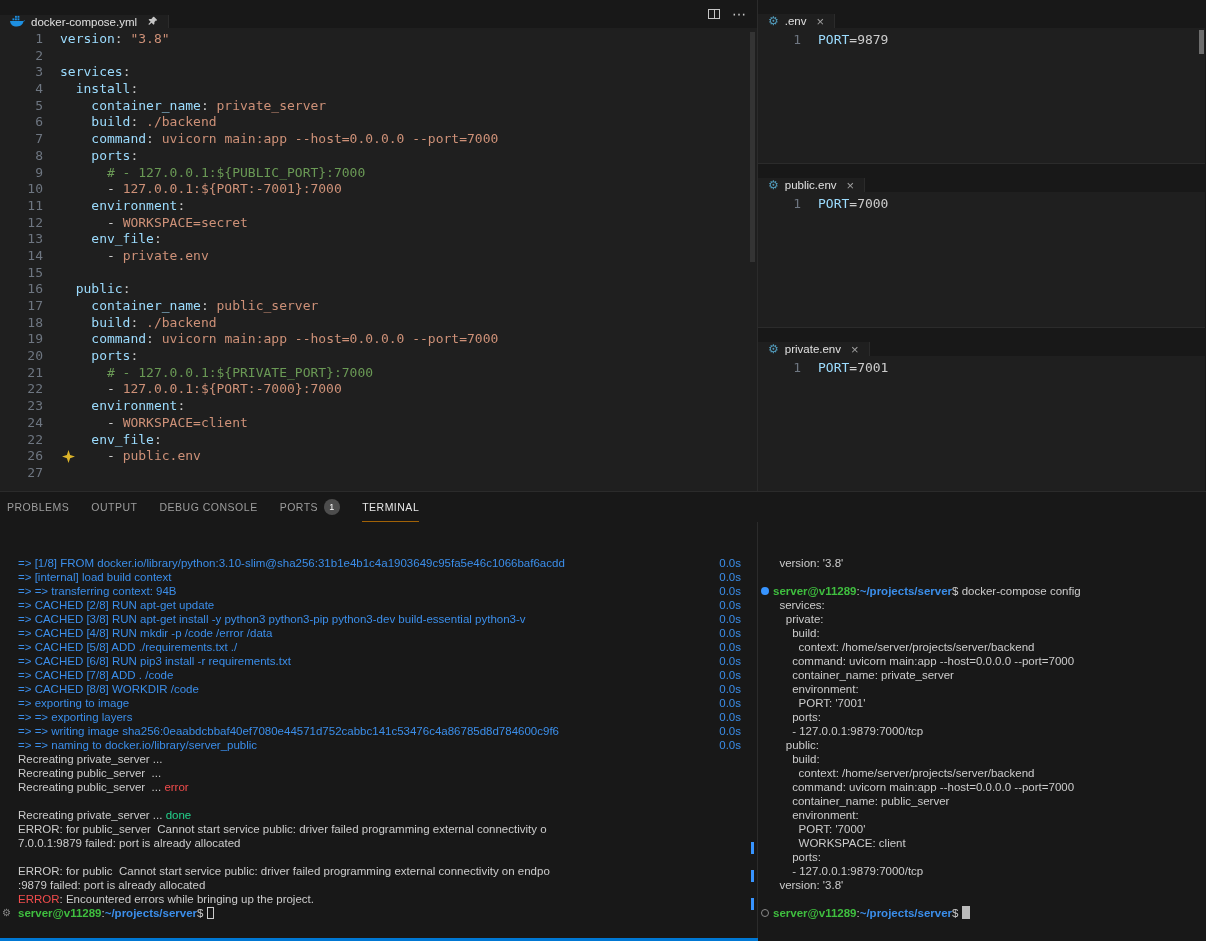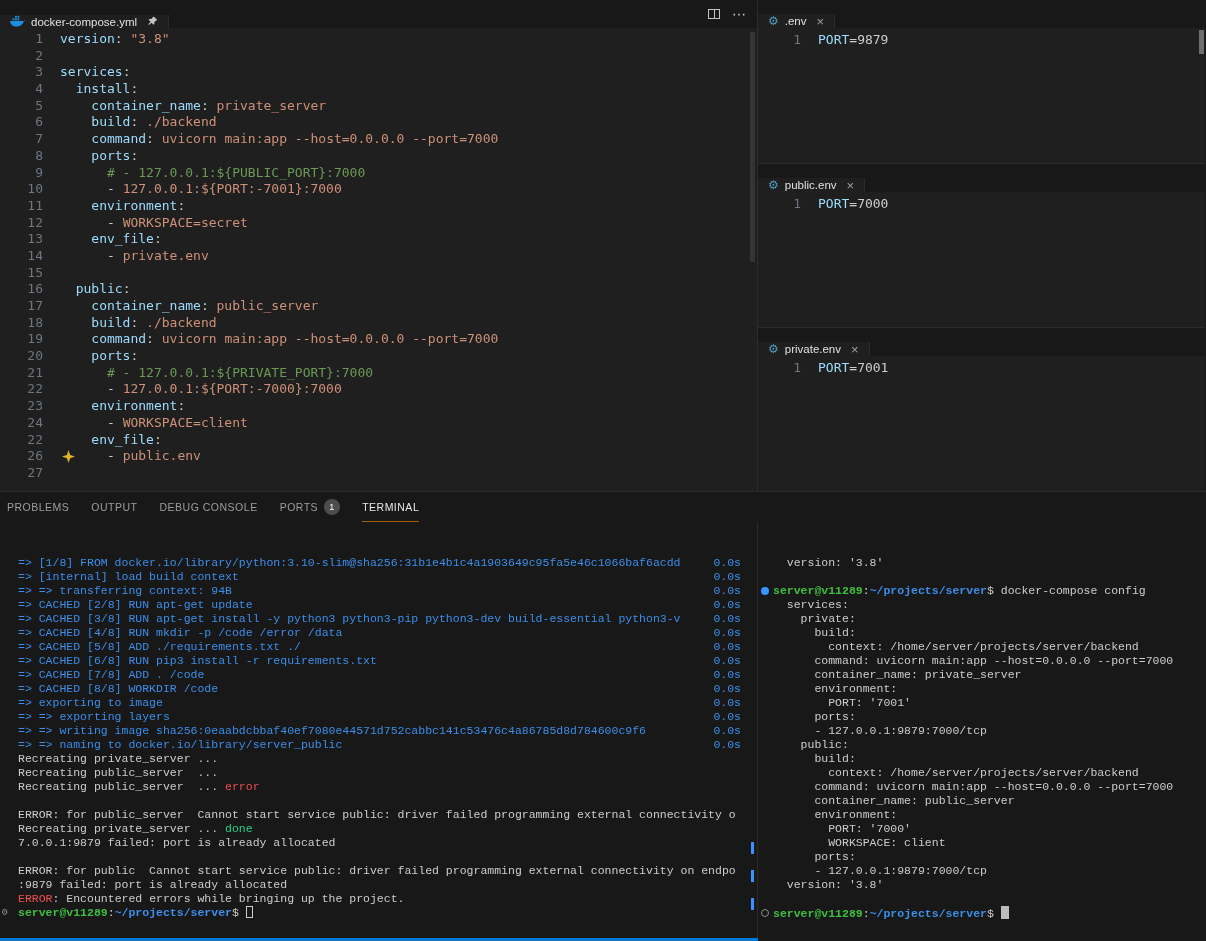--- a/index.html
+++ b/index.html
@@ -45,21 +45,21 @@
   .pane .editor{padding-top:4px}
 
   
   .panel{height:450px;border-top:1px solid var(--border);background:var(--bgDark);position:relative}
   .panel-tabs{height:30px;display:flex;align-items:stretch;padding-left:7px;gap:22px}
   .ptab{font-size:10.5px;color:#9d9d9d;letter-spacing:.5px;display:flex;gap:6px;align-items:center;cursor:pointer}
   .ptab.active{color:#e7e7e7;border-bottom:1px solid #a16207}
   .badge{background:var(--badgeBg);color:#fff;border-radius:50%;min-width:16px;height:16px;font-size:9px;display:flex;align-items:center;justify-content:center}
 
   .terms{display:flex;height:419px}
-  .term{position:relative;font-family:Liberation Mono, monospace;font-size:11.5px;line-height:14px;padding-top:34px;overflow:hidden;color:var(--fg)}
+  .term{position:relative;font-family:Liberation Sans, sans-serif;font-size:11.5px;line-height:14px;padding-top:34px;overflow:hidden;color:var(--fg)}
   .term-left{width:758px;border-right:1px solid var(--border)}
   .term-right{width:447px}
   .term-line{white-space:pre;height:14px;position:relative;padding-left:18px}
   .term-right .term-line{padding-left:15px}
   .seg-b{color:var(--termBlue)} .seg-w{color:var(--fg)} .seg-r{color:var(--termRed)} .seg-g{color:var(--termGreen)}
   .seg-u{color:var(--promptGreen);font-weight:bold} .seg-p{color:var(--promptBlue);font-weight:bold}
   .t-time{position:absolute;right:16px;top:0;color:var(--termBlue)}
   .dot{position:absolute;left:3px;top:3px;width:8px;height:8px;border-radius:50%}
   .dot-filled{background:#3794ff}
   .dot-hollow{border:1px solid #8a8a8a}
@@ -212,22 +212,22 @@
             <div class="term-line"><span class="seg-b">=&gt; CACHED [7/8] ADD . /code</span><span class="t-time">0.0s</span></div>
             <div class="term-line"><span class="seg-b">=&gt; CACHED [8/8] WORKDIR /code</span><span class="t-time">0.0s</span></div>
             <div class="term-line"><span class="seg-b">=&gt; exporting to image</span><span class="t-time">0.0s</span></div>
             <div class="term-line"><span class="seg-b">=&gt; =&gt; exporting layers</span><span class="t-time">0.0s</span></div>
             <div class="term-line"><span class="seg-b">=&gt; =&gt; writing image sha256:0eaabdcbbaf40ef7080e44571d752cabbc141c53476c4a86785d8d784600c9f6</span><span class="t-time">0.0s</span></div>
             <div class="term-line"><span class="seg-b">=&gt; =&gt; naming to docker.io/library/server_public</span><span class="t-time">0.0s</span></div>
             <div class="term-line"><span class="seg-w">Recreating private_server ...</span></div>
             <div class="term-line"><span class="seg-w">Recreating public_server  ...</span></div>
             <div class="term-line"><span class="seg-w">Recreating public_server  ... </span><span class="seg-r">error</span></div>
             <div class="term-line"></div>
+            <div class="term-line"><span class="seg-w">Recreating private_server ... </span><span class="seg-g">done</span></div>
             <div class="term-line"><span class="seg-w">ERROR: for public_server  Cannot start service public: driver failed programming external connectivity o</span></div>
-            <div class="term-line"><span class="seg-w">Recreating private_server ... </span><span class="seg-g">done</span></div>
             <div class="term-line"><span class="seg-w">7.0.0.1:9879 failed: port is already allocated</span></div>
             <div class="term-line"></div>
             <div class="term-line"><span class="seg-w">ERROR: for public  Cannot start service public: driver failed programming external connectivity on endpo</span></div>
             <div class="term-line"><span class="seg-w">:9879 failed: port is already allocated</span></div>
             <div class="term-line"><span class="seg-r">ERROR</span><span class="seg-w">: Encountered errors while bringing up the project.</span></div>
             <div class="term-line"><span class="dec-gear">⚙</span><span class="seg-u">server@v11289</span><span class="seg-w">:</span><span class="seg-p">~/projects/server</span><span class="seg-w">$ </span><span class="cursor-hollow"></span></div>
           </div>
         <div class="scroll-mark m1"></div>
         <div class="scroll-mark m2"></div>
         <div class="scroll-mark m3"></div>

